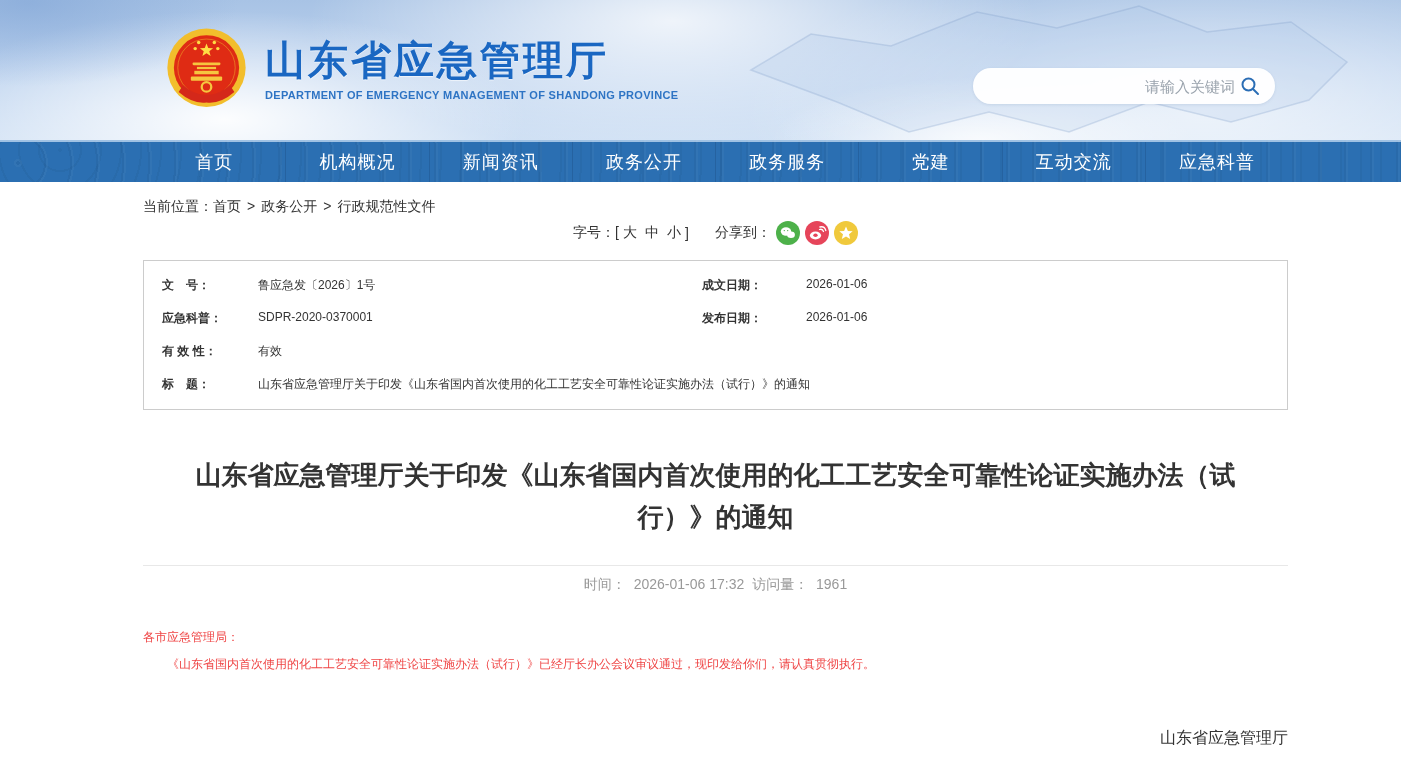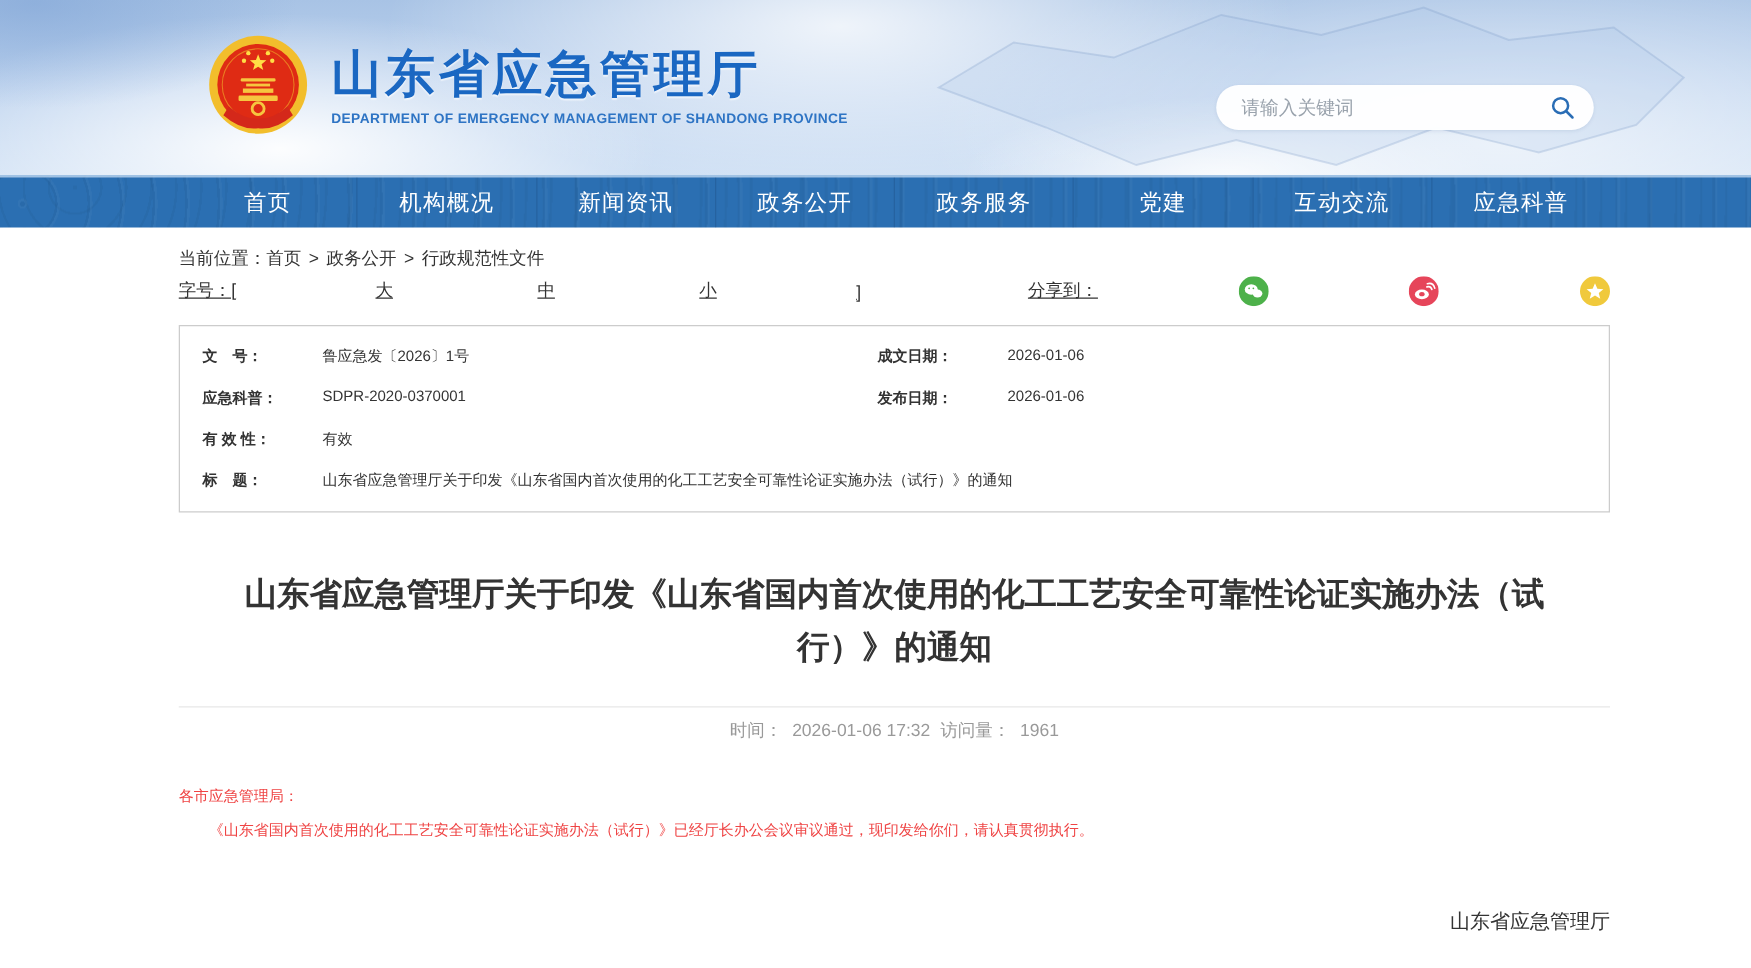--- a/index.html
+++ b/index.html
@@ -28,43 +28,43 @@
   .site-name { font-size:40px; font-weight:bold; color:#1a67c2; letter-spacing:3px; line-height:1.1;
                text-shadow:0 1px 1px rgba(255,255,255,0.6); }
   .site-en { margin-top:7px; font-size:11px; font-weight:bold; color:#2e74c4; letter-spacing:0.3px; }
   .search-box {
     position:absolute; right:13px; top:68px; width:302px; height:36px;
     background:rgba(255,255,255,0.96); border-radius:18px;
     display:flex; align-items:center; padding:0 12px 0 18px;
     box-shadow:0 1px 3px rgba(60,90,140,0.12);
   }
   .search-input { flex:1; border:none; outline:none; background:transparent; font-size:15px; color:#333;
-                  font-family:inherit; }
+                  font-family:inherit;text-align:right; }
   .search-input::placeholder { color:#9aa3ad; }
   .search-btn { border:none; background:transparent; padding:2px; cursor:pointer; display:flex; }
   
   .nav {
     height:42px; background-color:#2b6fb2; border-top:2px solid rgba(190,215,240,0.8);
     background-image:
       repeating-radial-gradient(circle at 18px 21px, rgba(0,0,0,0.045) 0 2px, rgba(255,255,255,0.03) 2px 4px, transparent 4px 26px),
       repeating-radial-gradient(circle at 60px 8px, rgba(0,0,0,0.04) 0 2px, transparent 2px 20px);
   }
   .nav-inner { width:1145px; margin-left:143px; height:100%; display:flex; }
   .nav-item {
     flex:1; display:flex; align-items:center; justify-content:center;
     color:#fff; font-size:18px; cursor:pointer; letter-spacing:1px;
   }
   .nav-item + .nav-item { border-left:1px solid rgba(10,40,80,0.18); }
   
   .content { width:1145px; margin-left:143px; }
   .breadcrumb { padding-top:16px; font-size:14px; color:#333; }
   .breadcrumb .crumb { cursor:pointer; }
   .breadcrumb .sep { margin:0 6px; color:#333; }
-  .toolbar { display:flex; justify-content:space-between; align-items:center; font-size:14px; color:#333;
-             margin-top:2px; height:30px;text-decoration:underline; }
+  .toolbar { display:flex; justify-content:center; align-items:center; font-size:14px; color:#333;
+             margin-top:2px; height:30px; }
   .fs-btn { cursor:pointer; margin:0 4px; }
   .share-label { margin-left:26px; }
   .share-btn { border:none; background:transparent; padding:0; margin-left:5px; cursor:pointer; display:flex; }
   
   .doc-table { margin-top:12px; border:1px solid #ccc; padding:8px 0; font-size:12px; background:#fff; }
   .doc-row { display:flex; padding:8px 0; }
   .doc-cell { padding-left:18px; display:flex; }
   .doc-cell.left { width:540px; flex:0 0 auto; }
   .doc-label { font-weight:bold; color:#333; width:96px; flex:0 0 auto; }
   .doc-label.wide { width:104px; }

